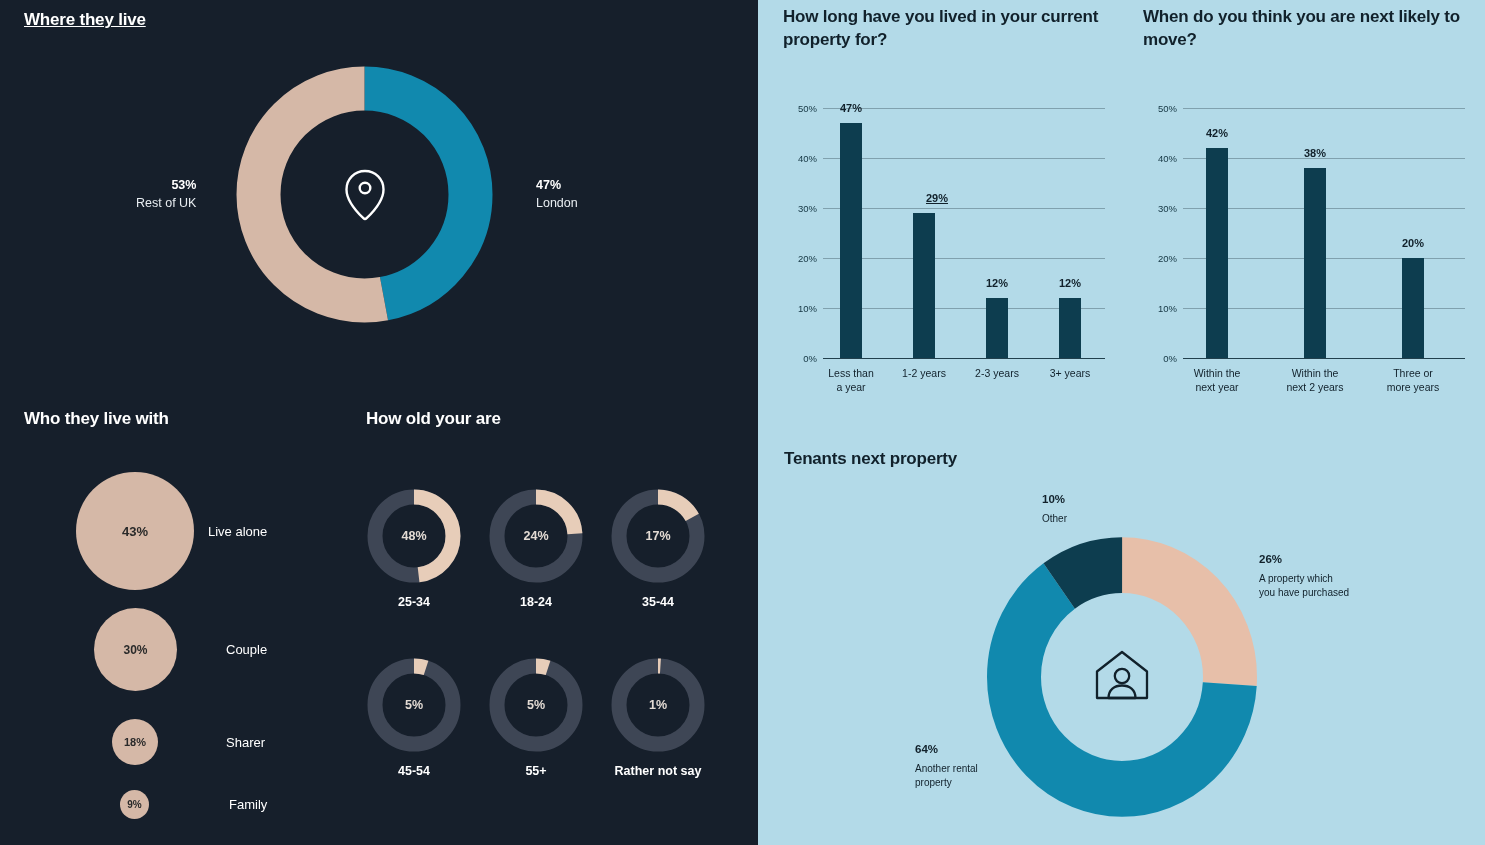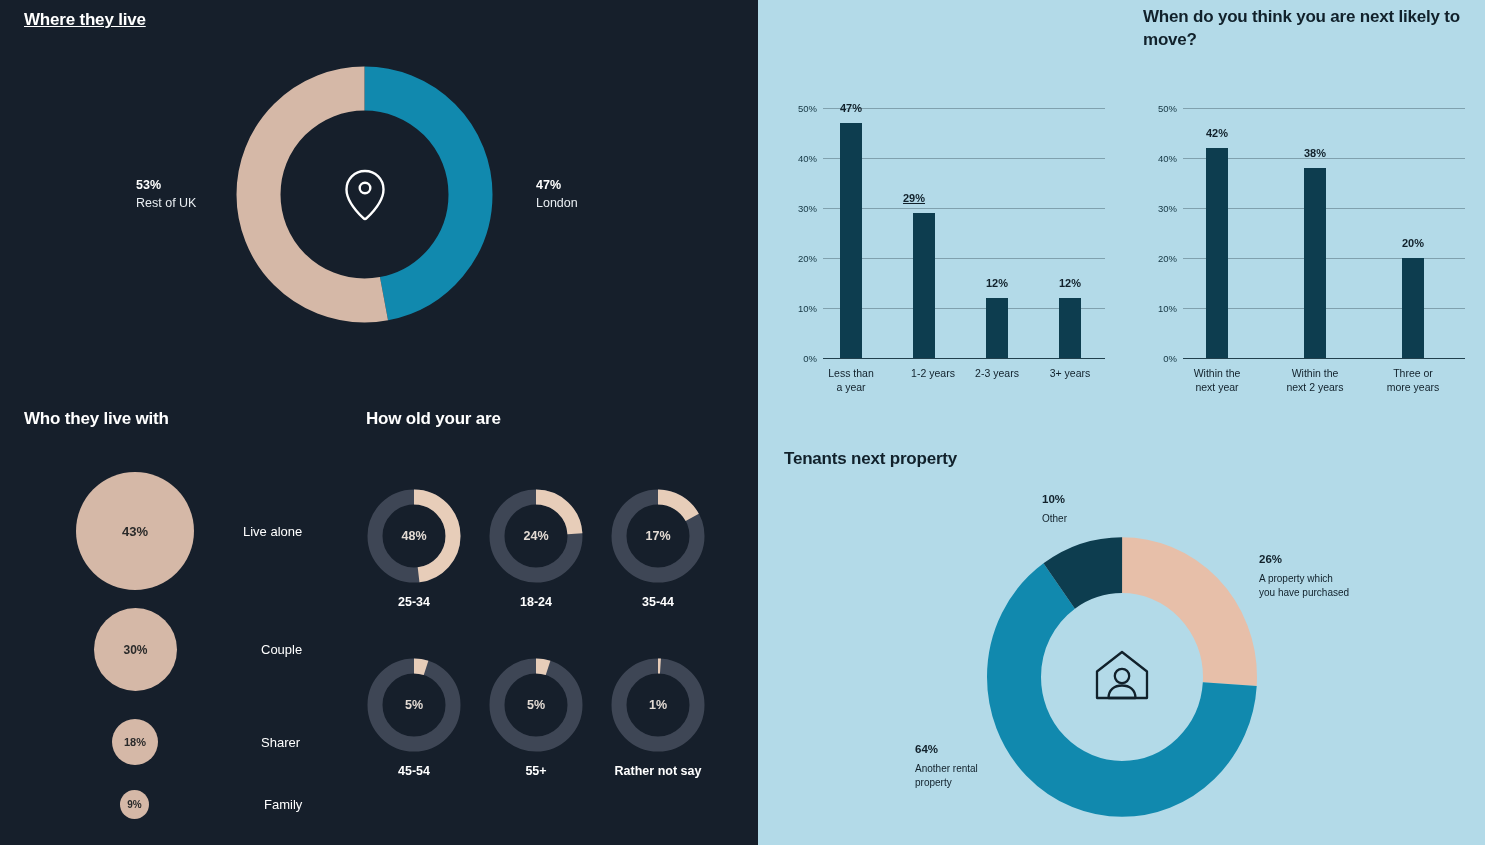--- a/index.html
+++ b/index.html
@@ -64,21 +64,20 @@
     font-weight: normal;
     color: #e9eef2;
     display: block;
   }
 
   
   .bubble-row {
     position: absolute;
     display: flex;
     align-items: center;
-    gap: 35px;
   }
   .bubble {
     border-radius: 50%;
     background: #d5b8a7;
     display: flex;
     align-items: center;
     justify-content: center;
     color: #2a2a2a;
     font-weight: bold;
   }
@@ -189,21 +188,21 @@
       <circle cx="136.5" cy="136.5" r="106" fill="none" stroke="#d5b8a7" stroke-width="44" stroke-dasharray="352.9 313.1" stroke-dashoffset="-313.1" transform="rotate(-90 136.5 136.5)"></circle>
     </svg>
     <div class="pin-icon">
       <svg width="44" height="56" viewBox="0 0 44 56">
         <path d="M22 4 C11.5 4 3.5 12.2 3.5 22.4 C3.5 34 15.2 46.2 20.4 51.2 C21.3 52.1 22.7 52.1 23.6 51.2 C28.8 46.2 40.5 34 40.5 22.4 C40.5 12.2 32.5 4 22 4 Z" fill="none" stroke="#ffffff" stroke-width="2.4" stroke-linejoin="round"></path>
         <circle cx="22" cy="21" r="5.3" fill="none" stroke="#ffffff" stroke-width="2.4"></circle>
       </svg>
     </div>
   </div>
 
-  <div class="side-label" style="left:136px; top:176px; text-align:left;">
+  <div class="side-label" style="left:136px; top:176px; text-align:right;">
     <span class="pct">53%</span>
     <span class="nm">Rest of UK</span>
   </div>
   <div class="side-label" style="left:536px; top:176px; text-align:left;">
     <span class="pct">47%</span>
     <span class="nm">London</span>
   </div>
 
   <div class="panel-title light" style="left:24px; top:409px;">Who they live with</div>
 
@@ -300,20 +299,21 @@
           <circle cx="48" cy="48" r="39" fill="none" stroke="#3e4655" stroke-width="15"></circle>
           <circle cx="48" cy="48" r="39" fill="none" stroke="#e7cdb9" stroke-width="15" stroke-dasharray="2.5 242.6" transform="rotate(-90 48 48)"></circle>
         </svg>
         <div class="ctr">1%</div>
       </div>
       <div class="cap">Rather
 not say</div>
     </div>
   </div>
 
+  <div class="panel-title dark" style="left:783px; top:6px; width:330px; line-height:1.35;">How long have you lived in your current property for?</div>
 
   <div class="bar-chart" style="left:783px; top:100px; width:330px; height:300px;">
 
     <div class="ytick" style="left:0px; top:8px;   width:34px;">50%</div>
     <div class="ytick" style="left:0px; top:58px;  width:34px;">40%</div>
     <div class="ytick" style="left:0px; top:108px; width:34px;">30%</div>
     <div class="ytick" style="left:0px; top:158px; width:34px;">20%</div>
     <div class="ytick" style="left:0px; top:208px; width:34px;">10%</div>
     <div class="ytick" style="left:0px; top:258px; width:34px;">0%</div>
 
@@ -323,27 +323,27 @@
     <div class="gridline" style="left:40px; top:158px; width:282px;"></div>
     <div class="gridline" style="left:40px; top:208px; width:282px;"></div>
     <div class="axisline" style="left:40px; top:258px; width:282px;"></div>
 
     <div class="bar" style="left:57px;  width:22px; top:23px;  height:235px;"></div>
     <div class="bar" style="left:130px; width:22px; top:113px; height:145px;"></div>
     <div class="bar" style="left:203px; width:22px; top:198px; height:60px;"></div>
     <div class="bar" style="left:276px; width:22px; top:198px; height:60px;"></div>
 
     <div class="barval" style="left:68px;  top:2px;">47%</div>
-    <div class="barval" style="left:131px; top:92px;text-decoration:underline;">29%</div>
+    <div class="barval" style="left:154px; top:92px;text-decoration:underline;">29%</div>
     <div class="barval" style="left:214px; top:177px;">12%</div>
     <div class="barval" style="left:287px; top:177px;">12%</div>
 
     <div class="xtick" style="left:68px;  top:267px; width:86px;">Less than
 a year</div>
-    <div class="xtick" style="left:150px; top:267px; width:86px;text-align:center;">1-2 years</div>
+    <div class="xtick" style="left:141px; top:267px; width:86px;text-align:center;">1-2 years</div>
     <div class="xtick" style="left:214px; top:267px; width:86px;">2-3 years</div>
     <div class="xtick" style="left:287px; top:267px; width:86px;">3+ years</div>
   </div>
 
   <div class="panel-title dark" style="left:1143px; top:6px; width:320px; line-height:1.35;">When do you think you are next likely to move?</div>
 
   <div class="bar-chart" style="left:1143px; top:100px; width:330px; height:300px;">
     <div class="ytick" style="left:0px; top:8px;   width:34px;">50%</div>
     <div class="ytick" style="left:0px; top:58px;  width:34px;">40%</div>
     <div class="ytick" style="left:0px; top:108px; width:34px;">30%</div>

